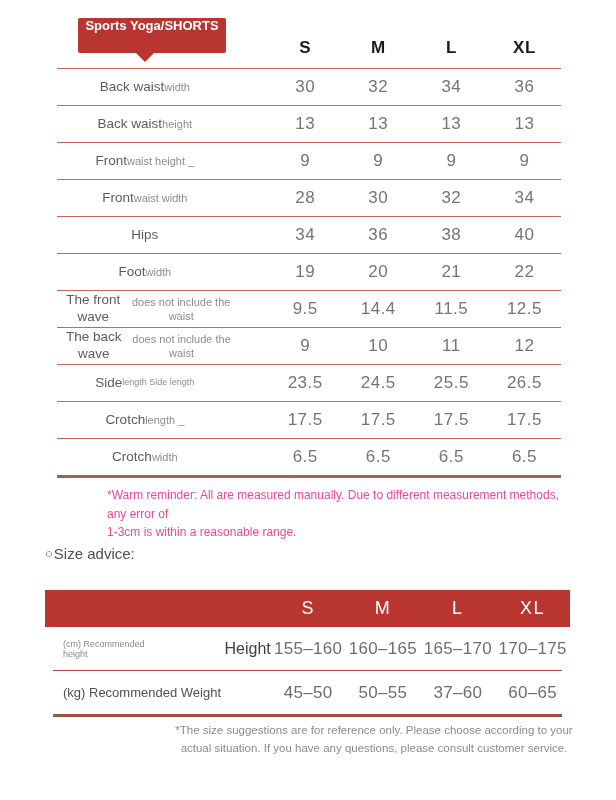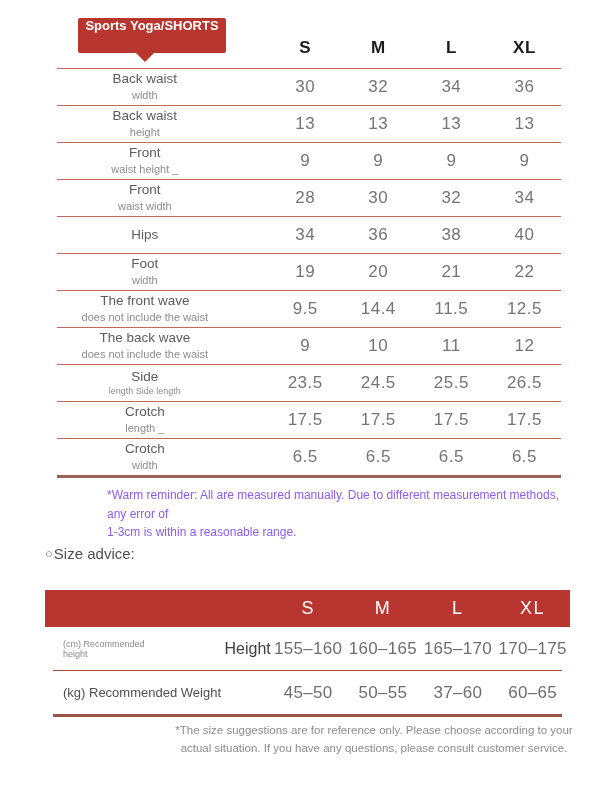--- a/index.html
+++ b/index.html
@@ -11,32 +11,32 @@
     background:#b9352f; border-radius:2px; display:flex; 
     justify-content:center; color:#ffffff; font-weight:bold; font-size:13px; }
   .badge::after { content:""; position:absolute; left:58px; bottom:-9px;
     border:9px solid transparent; border-top-color:#b9352f; border-bottom:none; }
 
   
   .t1 { position:absolute; left:57px; top:28px; width:504px;
     border-bottom:3px solid #9a6258; }
   .trow { display:flex; align-items:stretch; height:37px; border-top:1px solid #c4685e; }
   .trow.thead { height:40px; border-top:none; }
-  .tlab { width:42%; padding-right:36px; display:flex; flex-direction:column;
+  .tlab { width:42%; padding-right:36px; display:flex; flex-direction:row;
     justify-content:center; align-items:center; text-align:center; }
   .tv { width:14.5%; display:flex; align-items:center; justify-content:center;
     font-size:17px; color:#757575; letter-spacing:0.5px; }
   .th { font-size:17px; font-weight:bold; color:#1b1b1b; letter-spacing:0.5px; }
   .l1 { font-size:13.5px; color:#5c5c5c; line-height:1.25; }
   .l2 { font-size:11px; color:#8d8d8d; line-height:1.3; }
   .l2.tiny { font-size:9px; }
 
   
   .note1 { position:absolute; left:107px; top:486px; width:458px;
-    font-size:12px; color:#8b5cf6; line-height:1.55; }
+    font-size:12px; color:#ec4899; line-height:1.55; }
 
   
   .advice { position:absolute; left:45px; top:545px; font-size:15px; color:#4f4f4f;
     display:flex; align-items:center; }
   .circle-ic { font-size:13px; color:#4f4f4f; margin-right:1px; }
 
   
   .t2 { position:absolute; left:45px; top:590px; width:525px; }
   .t2bar { height:37px; background:#b9352f; display:flex; }
   .t2bar .cell { color:#ffffff; font-size:18px; letter-spacing:1.5px; }

